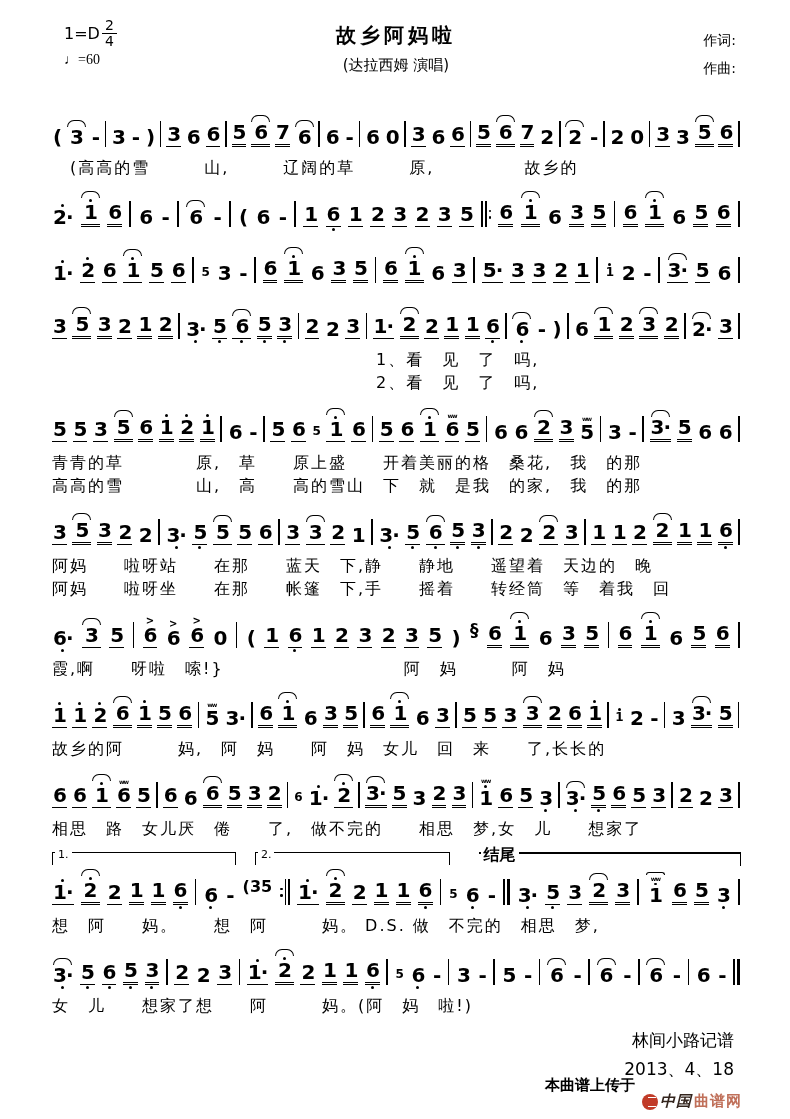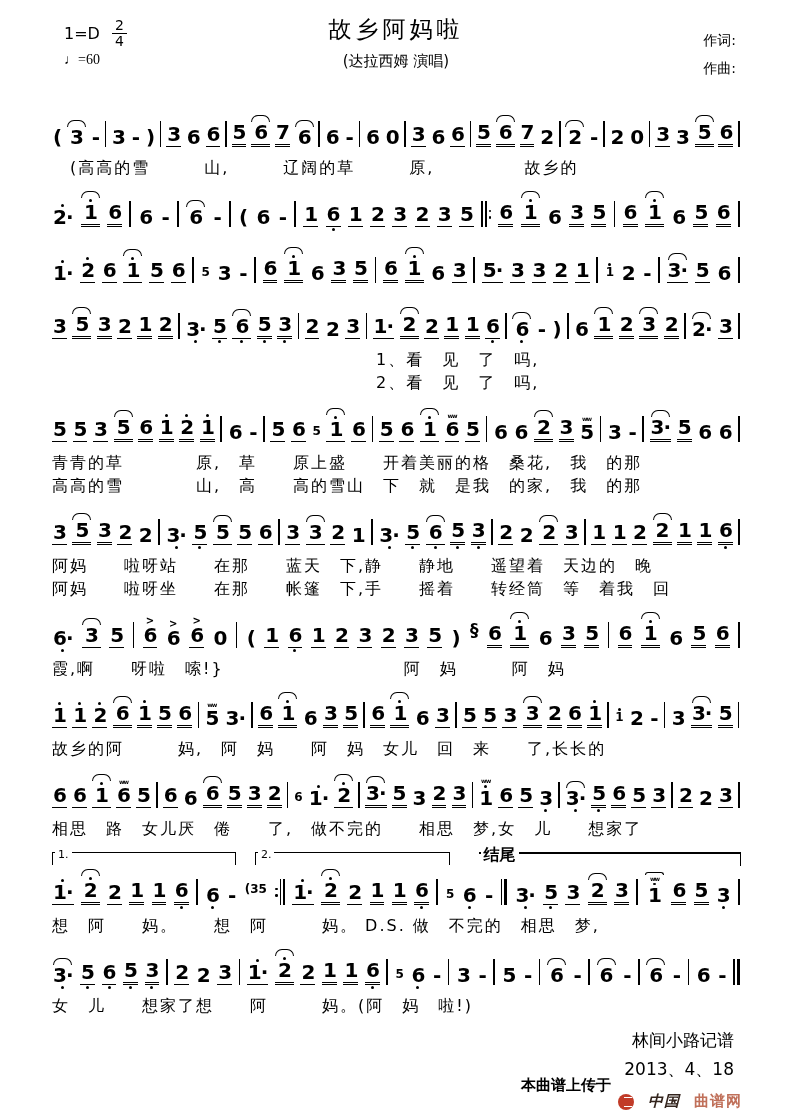--- a/index.html
+++ b/index.html
@@ -2,26 +2,26 @@
 <html><head>
 <meta charset="utf-8">
 <style>
   html,body{margin:0;padding:0;background:#fff;}
   body{width:790px;height:1119px;overflow:hidden;font-family:"DejaVu Sans",sans-serif;color:#000;}
   .page{position:relative;width:790px;height:1119px;box-sizing:border-box;padding:12px 50px 0 52px;background:#fff;}
 
   
   .header{position:relative;height:96px;}
   .keyblock{position:absolute;left:12px;top:6px;font-size:16px;line-height:1.2;}
-  .keyline{display:flex;align-items:center;gap:12px;}
+  .keyline{display:flex;align-items:center;gap:2px;}
   .frac{display:inline-flex;flex-direction:column;align-items:center;font-size:14px;line-height:1.05;}
   .frac .ft{border-bottom:1.5px solid #000;padding:0 3px;}
   .tempo{margin-top:4px;font-size:14px;font-family:Liberation Serif, serif;}
   .titleblock{text-align:center;padding-top:2px;}
-  .title{font-size:23px;font-weight:normal;letter-spacing:4px;margin:0 0 7px 0;}
+  .title{font-size:20px;font-weight:bold;letter-spacing:4px;margin:8px 0 7px 0;}
   .subtitle{font-size:15px;}
   .credits-right{position:absolute;right:4px;top:14px;font-size:14px;line-height:2;}
 
   
   .system{margin-bottom:9px;}
   .notes{display:flex;justify-content:space-between;align-items:flex-end;width:100%;margin-bottom:1px;}
   .tk{display:inline-flex;flex-direction:column;align-items:center;font-weight:700;}
   .ab{height:13px;display:flex;flex-direction:column;justify-content:flex-end;align-items:center;line-height:1;gap:1px;}
   .bs{font-size:20px;line-height:1.02;padding:0 1px;letter-spacing:-1px;}
   .bw{height:7px;display:flex;align-items:flex-start;justify-content:center;padding-top:1px;}
@@ -33,37 +33,37 @@
   .vbwrap{display:flex;align-items:center;gap:2px;height:26px;}
   .vb{width:1.6px;height:26px;background:#000;}
   .vb.thick{width:3px;}
   .rdots{display:flex;flex-direction:column;gap:4px;}
   .rdots i{width:2.5px;height:2.5px;border-radius:50%;background:#000;display:block;}
   .pr .bs{font-size:20px;}
   .seg .bs{font-size:17px;transform:translateY(-9px);}
   .gr{transform:translateY(-5px);}
   .gr .bs{font-size:12px;}
   .gr .ab{height:8px;}
-  .cue .bs{font-size:12px;transform:translateY(-10px);letter-spacing:0;}
+  .cue .bs{font-size:16px;transform:translateY(-10px);letter-spacing:0;}
   .lyrics{font-size:16px;letter-spacing:2px;line-height:23px;white-space:pre;}
 
   
   .brrow{position:relative;height:17px;font-size:11px;}
   .vbr{position:absolute;top:3px;height:12px;border-top:1.6px solid #000;border-left:1.6px solid #000;border-right:1.6px solid #000;}
   .vbr .lbl{position:absolute;left:2px;top:-4px;background:#fff;padding:0 3px;line-height:1.1;}
   .vbr.b1{left:0;width:26.5%;}
   .vbr.b2{left:29.5%;width:28%;}
   .vbr.b3{left:62%;width:38%;border-left:none;border-right:1.6px solid #000;border-top:2.2px solid #000;}
   .vbr.b3 .lbl{font-weight:bold;font-size:16px;top:-8px;}
 
   
   .transcriber{text-align:right;font-size:17px;line-height:1.7;padding-right:6px;margin-top:2px;}
   .footer{position:absolute;right:48px;bottom:8px;display:flex;align-items:center;gap:7px;font-size:15px;}
   .footer .uploaded{font-weight:bold;}
-  .sitelogo{display:inline-flex;align-items:center;gap:14px;margin-top:32px;}
+  .sitelogo{display:inline-flex;align-items:center;gap:2px;margin-top:32px;}
   .logoicon{width:16px;height:16px;border-radius:50%;background:#c13b28;display:inline-flex;align-items:center;}
   .logoicon .slit{width:8px;height:8px;border-top:1.6px solid #fff;border-bottom:1.6px solid #fff;margin-left:6px;background:linear-gradient(#c13b28 45%,#fff 45%,#fff 55%,#c13b28 55%);}
   .site-cn{font-weight:bold;font-style:italic;color:#33241d;letter-spacing:1px;}
   .site-qp{font-weight:bold;color:#c0705a;letter-spacing:1px;}
 </style>
 </head>
 <body>
 
 <div class="page">
   <div class="header">

